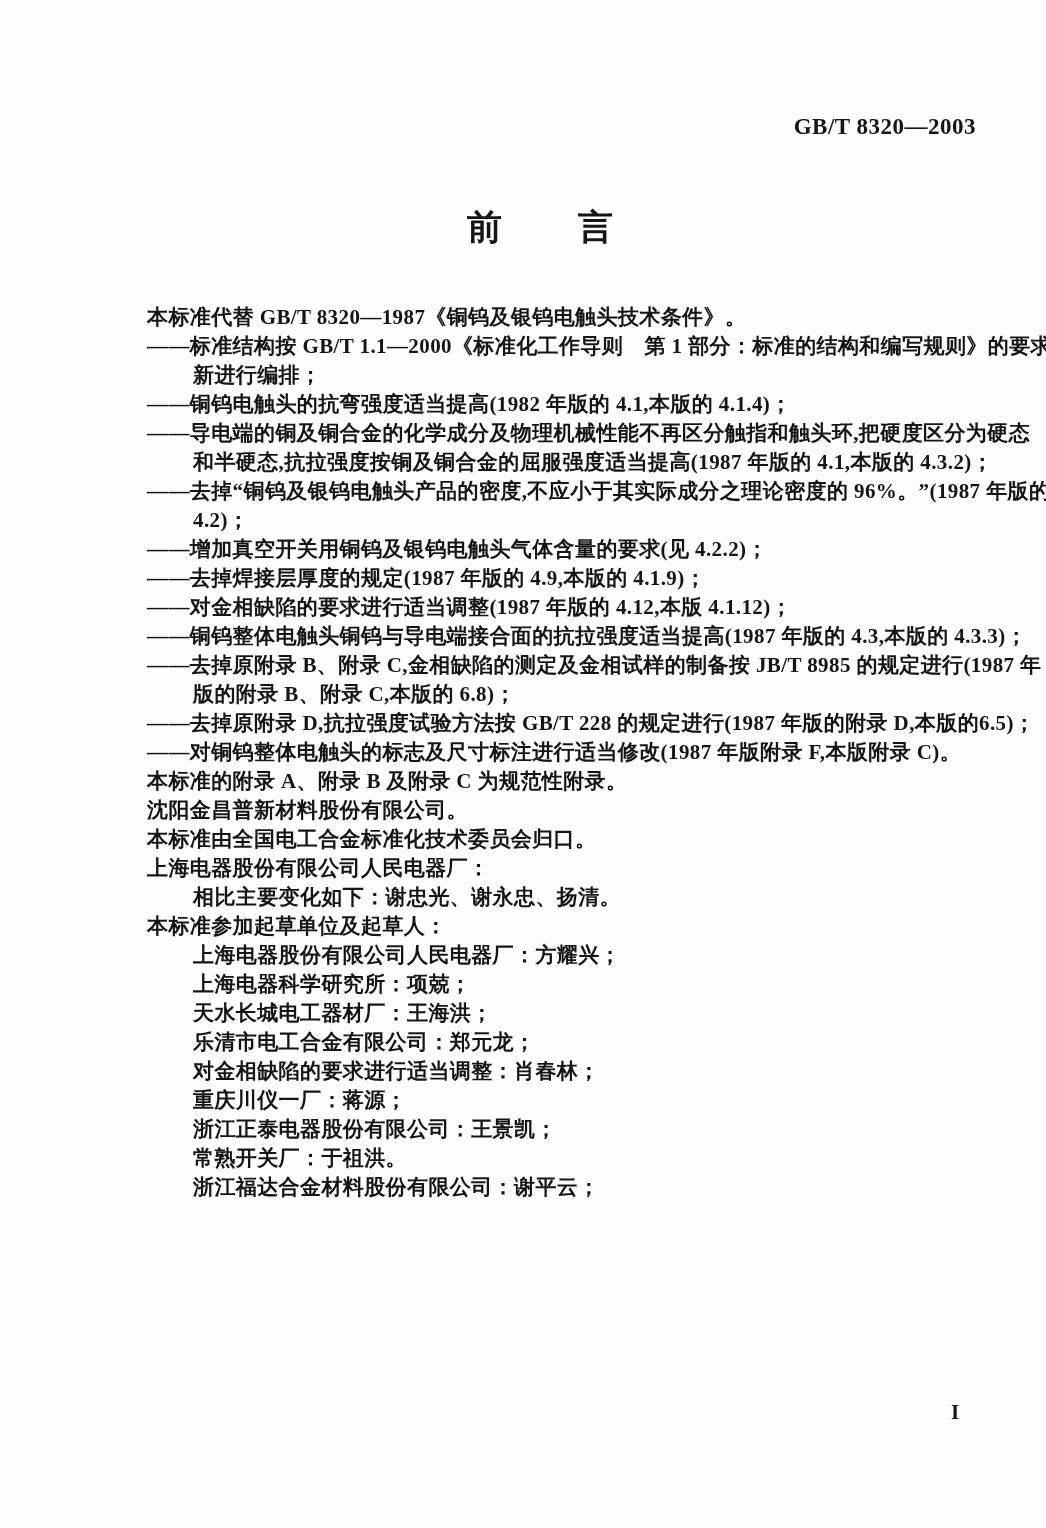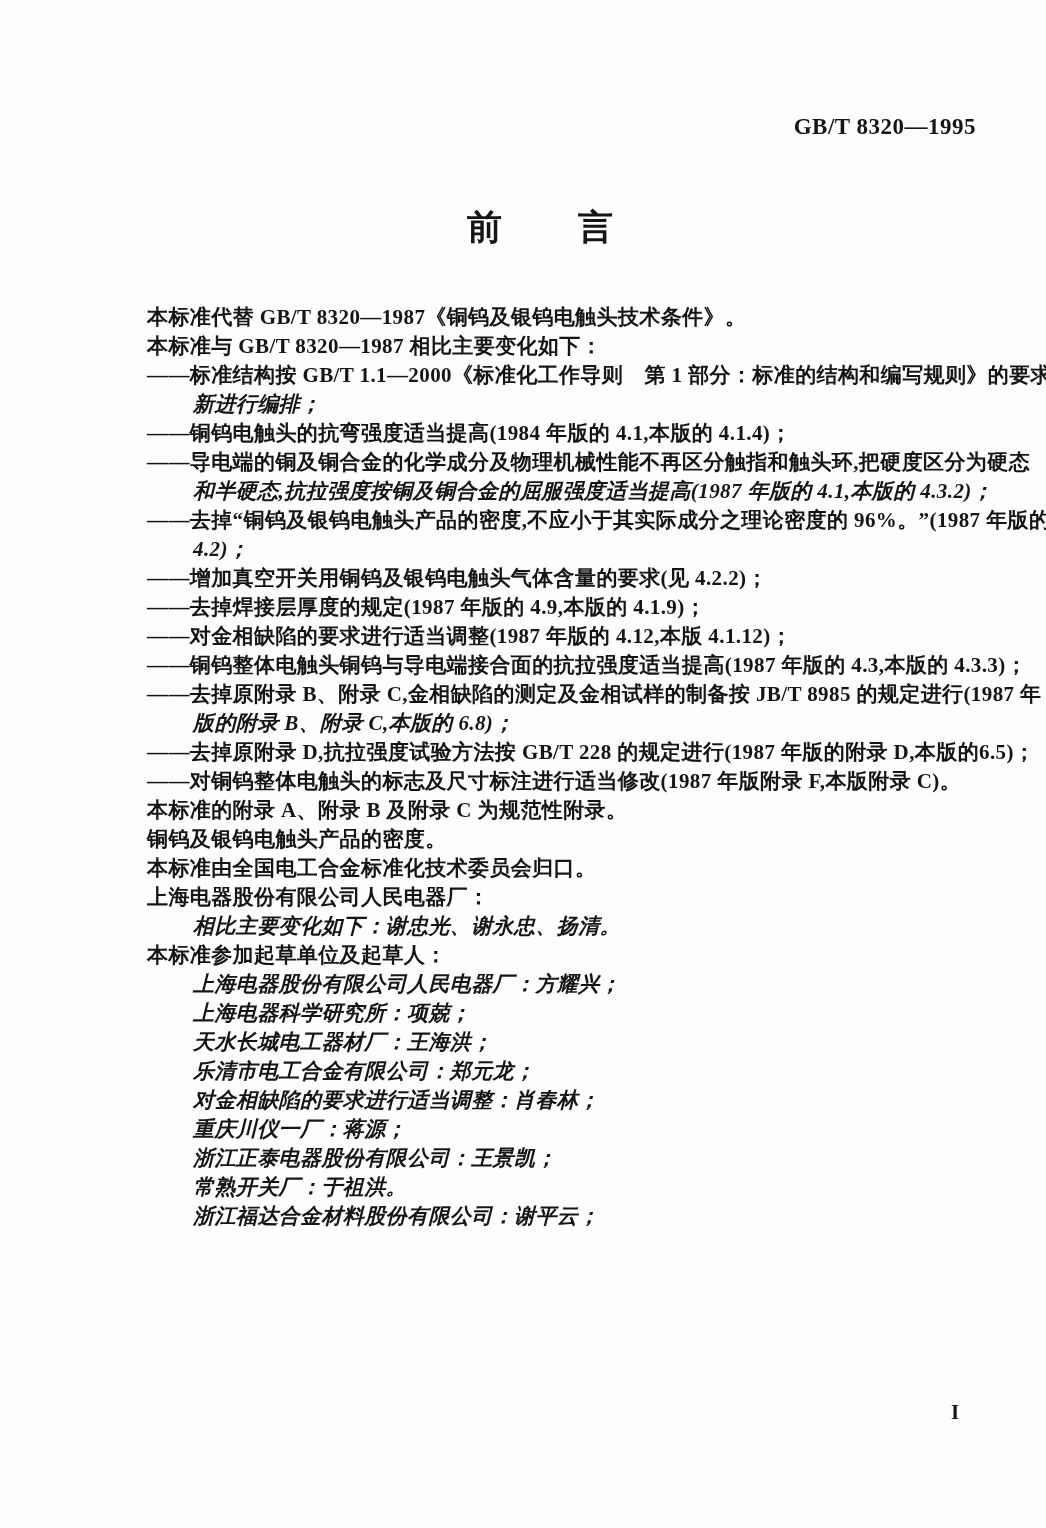--- a/index.html
+++ b/index.html
@@ -37,57 +37,56 @@
     position: absolute;
     left: 147px;
     top: 303px;
     width: 832px;
     font-size: 21px;
     line-height: 29px;
     font-weight: 600;
     letter-spacing: 0.4px;
   }
   .line { white-space: nowrap; }
-  .line.indent-1 { padding-left: 46px; font-style: italic; }
+  .line.indent-1 { padding-left: 46px; }
   .page-number {
     position: absolute;
     left: 951px;
     top: 1400px;
     font-size: 21px;
     font-weight: 600;
   }
 </style>
 </head>
 <body>
 
 <div class="page">
-  <div class="header-code">GB/T 8320—1995</div>
+  <div class="header-code">GB/T 8320—2003</div>
 
   <h1 class="doc-title">前　　言</h1>
 
   <div class="body-text">
       <div class="line indent-0">本标准代替 GB/T 8320—1987《铜钨及银钨电触头技术条件》。</div>
-      <div class="line indent-0">本标准与 GB/T 8320—1987 相比主要变化如下：</div>
       <div class="line indent-0">——标准结构按 GB/T 1.1—2000《标准化工作导则　第 1 部分：标准的结构和编写规则》的要求重</div>
       <div class="line indent-1">新进行编排；</div>
-      <div class="line indent-0">——铜钨电触头的抗弯强度适当提高(1984 年版的 4.1,本版的 4.1.4)；</div>
+      <div class="line indent-0">——铜钨电触头的抗弯强度适当提高(1982 年版的 4.1,本版的 4.1.4)；</div>
       <div class="line indent-0">——导电端的铜及铜合金的化学成分及物理机械性能不再区分触指和触头环,把硬度区分为硬态</div>
       <div class="line indent-1">和半硬态,抗拉强度按铜及铜合金的屈服强度适当提高(1987 年版的 4.1,本版的 4.3.2)；</div>
       <div class="line indent-0">——去掉“铜钨及银钨电触头产品的密度,不应小于其实际成分之理论密度的 96%。”(1987 年版的</div>
       <div class="line indent-1">4.2)；</div>
       <div class="line indent-0">——增加真空开关用铜钨及银钨电触头气体含量的要求(见 4.2.2)；</div>
       <div class="line indent-0">——去掉焊接层厚度的规定(1987 年版的 4.9,本版的 4.1.9)；</div>
       <div class="line indent-0">——对金相缺陷的要求进行适当调整(1987 年版的 4.12,本版 4.1.12)；</div>
       <div class="line indent-0">——铜钨整体电触头铜钨与导电端接合面的抗拉强度适当提高(1987 年版的 4.3,本版的 4.3.3)；</div>
       <div class="line indent-0">——去掉原附录 B、附录 C,金相缺陷的测定及金相试样的制备按 JB/T 8985 的规定进行(1987 年</div>
       <div class="line indent-1">版的附录 B、附录 C,本版的 6.8)；</div>
       <div class="line indent-0">——去掉原附录 D,抗拉强度试验方法按 GB/T 228 的规定进行(1987 年版的附录 D,本版的6.5)；</div>
       <div class="line indent-0">——对铜钨整体电触头的标志及尺寸标注进行适当修改(1987 年版附录 F,本版附录 C)。</div>
       <div class="line indent-0">本标准的附录 A、附录 B 及附录 C 为规范性附录。</div>
-      <div class="line indent-0">铜钨及银钨电触头产品的密度。</div>
+      <div class="line indent-0">沈阳金昌普新材料股份有限公司。</div>
       <div class="line indent-0">本标准由全国电工合金标准化技术委员会归口。</div>
       <div class="line indent-0">上海电器股份有限公司人民电器厂：</div>
       <div class="line indent-1">相比主要变化如下：谢忠光、谢永忠、扬清。</div>
       <div class="line indent-0">本标准参加起草单位及起草人：</div>
       <div class="line indent-1">上海电器股份有限公司人民电器厂：方耀兴；</div>
       <div class="line indent-1">上海电器科学研究所：项兢；</div>
       <div class="line indent-1">天水长城电工器材厂：王海洪；</div>
       <div class="line indent-1">乐清市电工合金有限公司：郑元龙；</div>
       <div class="line indent-1">对金相缺陷的要求进行适当调整：肖春林；</div>
       <div class="line indent-1">重庆川仪一厂：蒋源；</div>

